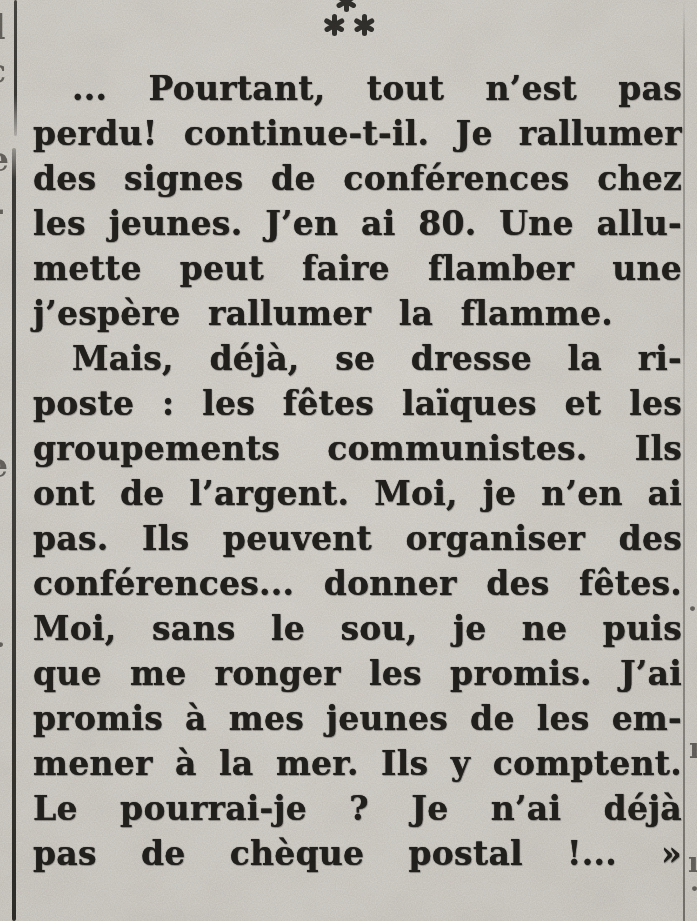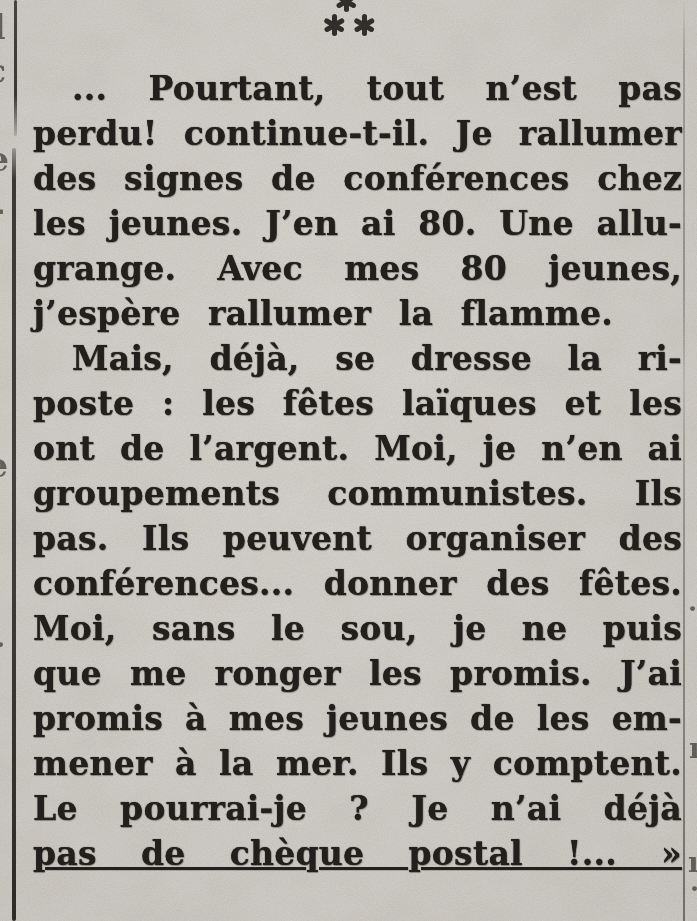--- a/index.html
+++ b/index.html
@@ -48,21 +48,21 @@
     height:45px;line-height:45px;
     font-size:33px;font-weight:bold;
     letter-spacing:.25px;word-spacing:2px;
     text-align:justify;text-align-last:justify;
     text-shadow:0 0 1px rgba(28,26,23,.9), .6px .6px .9px rgba(45,43,40,.35);
     filter:blur(.22px);
     white-space:nowrap;
   }
   .line.indent{padding-left:39px;}
   .line.end1{padding-right:69px;}   
-  .line.end2{text-decoration:underline;}  
+  .line.end2{}  
   
   .grain{position:absolute;left:0;top:0;pointer-events:none;mix-blend-mode:multiply;}
 </style>
 </head>
 <body>
 
 <div class="page">
 
   <div class="rule rule-left-a"></div>
   <div class="rule rule-left-b"></div>
@@ -95,26 +95,26 @@
         <i></i>
         <i></i>
       </span>
   </div>
 
   <div class="textblock">
     <div class="line indent">... Pourtant, tout n’est pas</div>
     <div class="line">perdu! continue-t-il. Je rallumer</div>
     <div class="line">des signes de conférences chez</div>
     <div class="line">les jeunes. J’en ai 80. Une allu-</div>
-    <div class="line">grange. Avec mes 80 jeunes,</div>
+    <div class="line">mette peut faire flamber une</div>
     <div class="line end1">j’espère rallumer la flamme.</div>
     <div class="line indent">Mais, déjà, se dresse la ri-</div>
     <div class="line">poste : les fêtes laïques et les</div>
+    <div class="line">groupements communistes. Ils</div>
     <div class="line">ont de l’argent. Moi, je n’en ai</div>
-    <div class="line">groupements communistes. Ils</div>
     <div class="line">pas. Ils peuvent organiser des</div>
     <div class="line">conférences... donner des fêtes.</div>
     <div class="line">Moi, sans le sou, je ne puis</div>
     <div class="line">que me ronger les promis. J’ai</div>
     <div class="line">promis à mes jeunes de les em-</div>
     <div class="line">mener à la mer. Ils y comptent.</div>
     <div class="line">Le pourrai-je ? Je n’ai déjà</div>
     <div class="line end2">pas de chèque postal !... »</div>
   </div>
 

